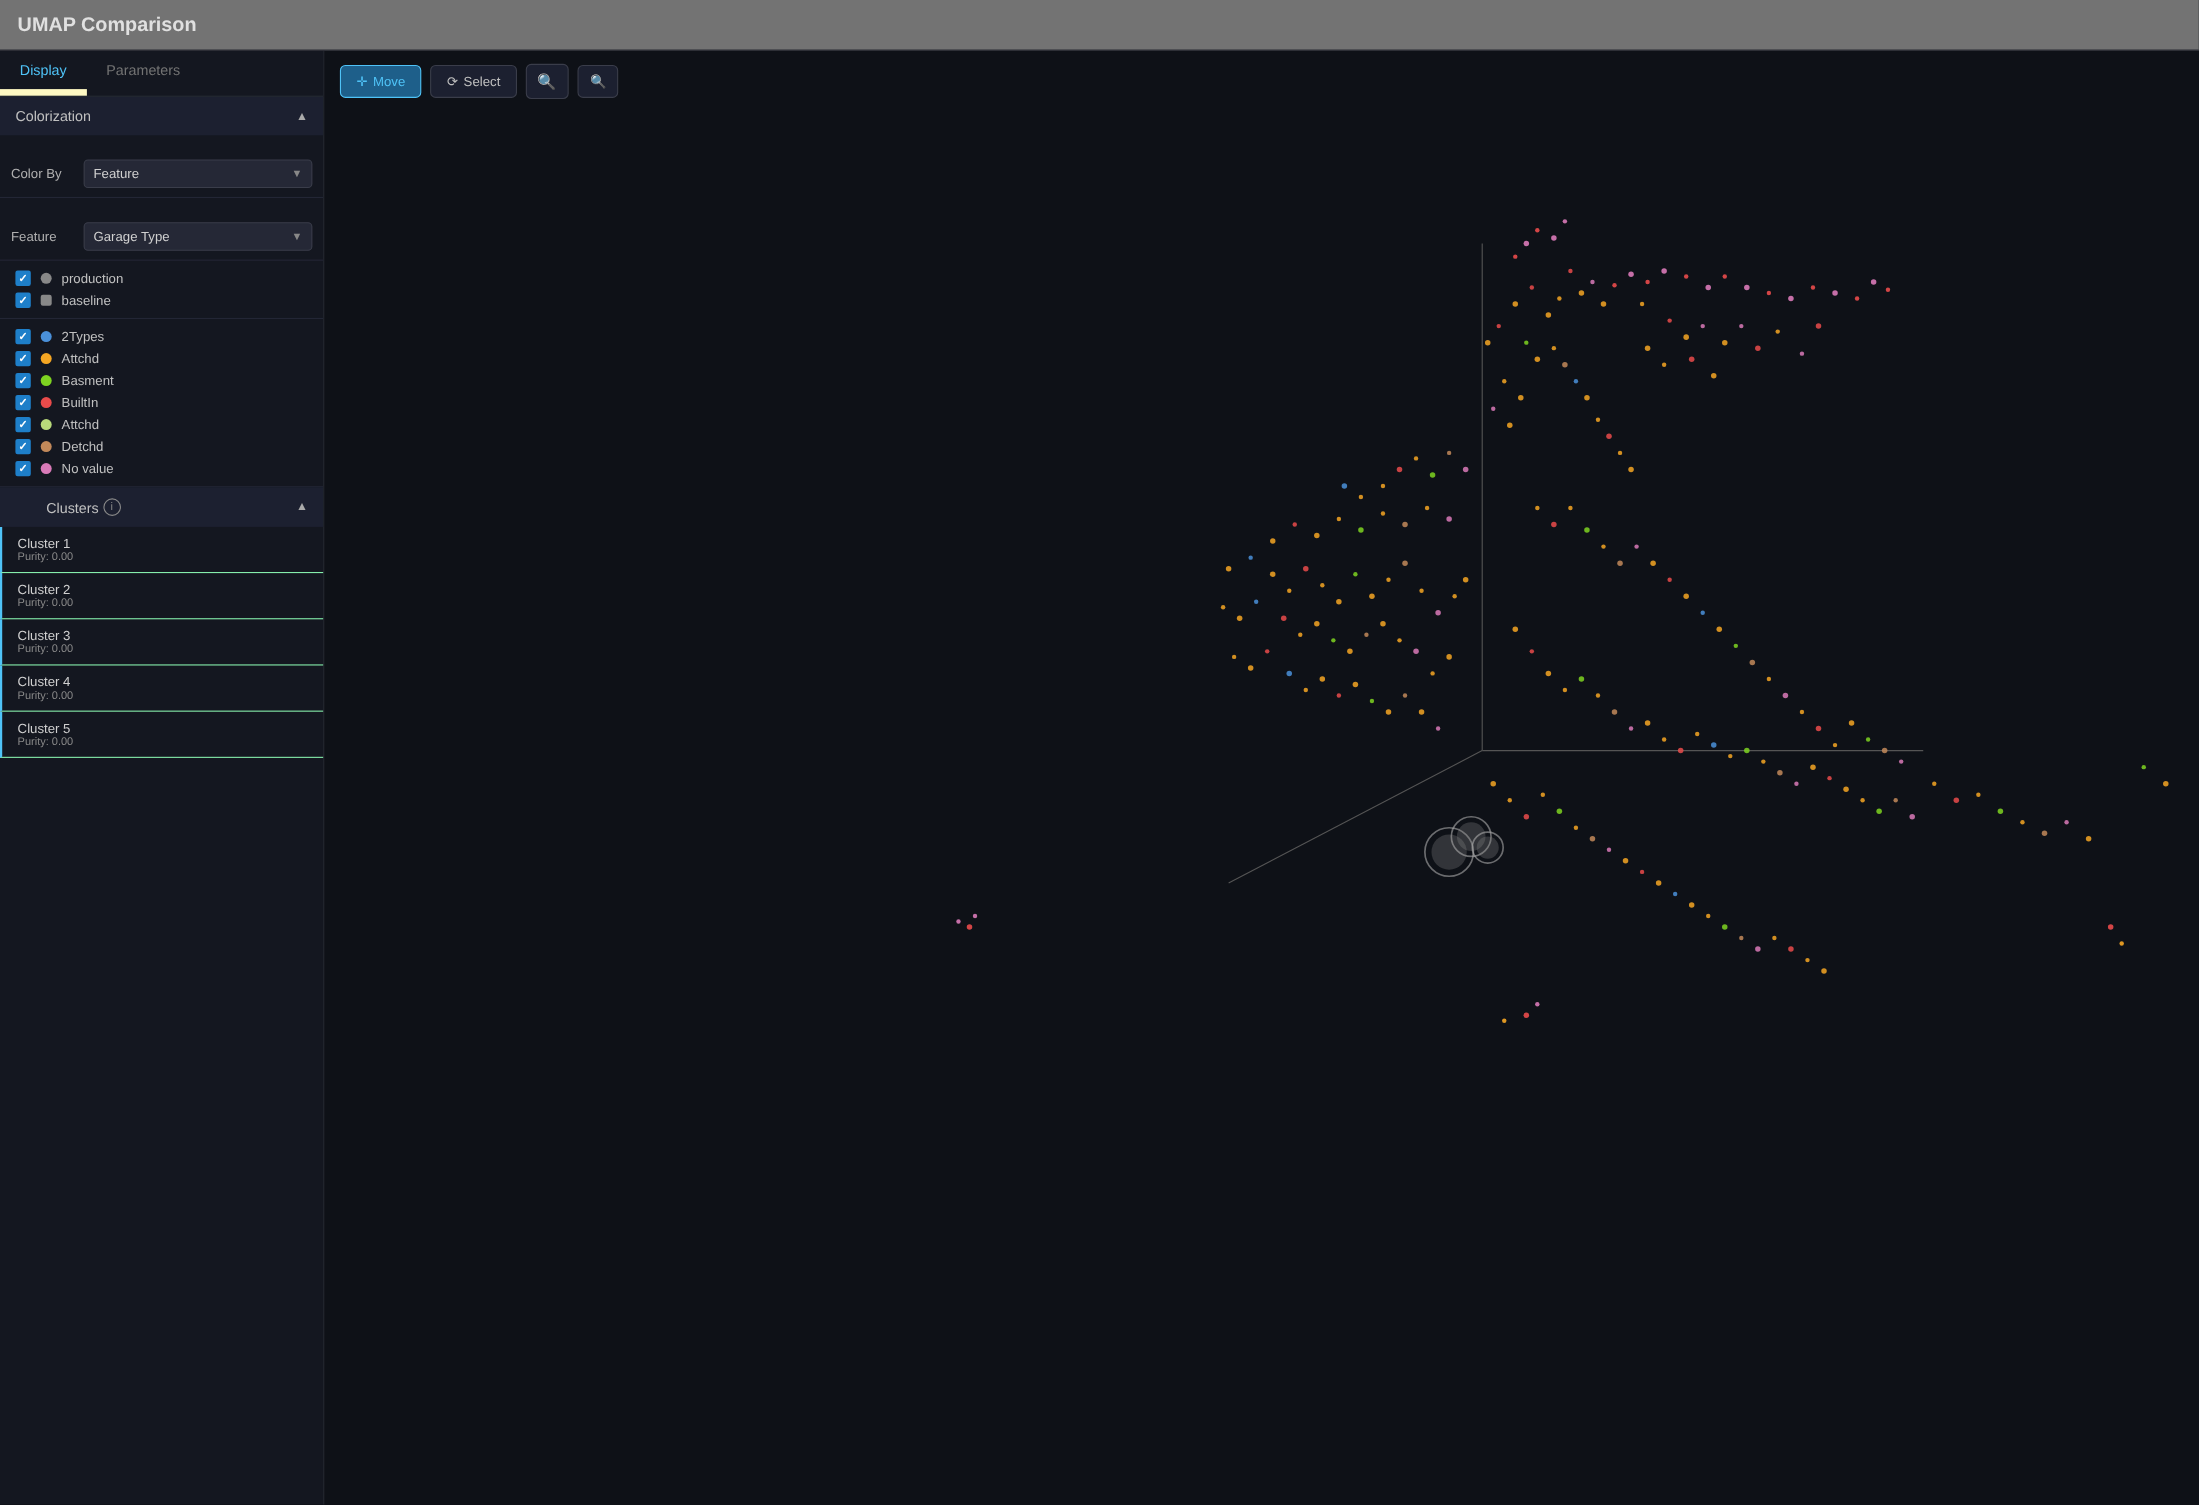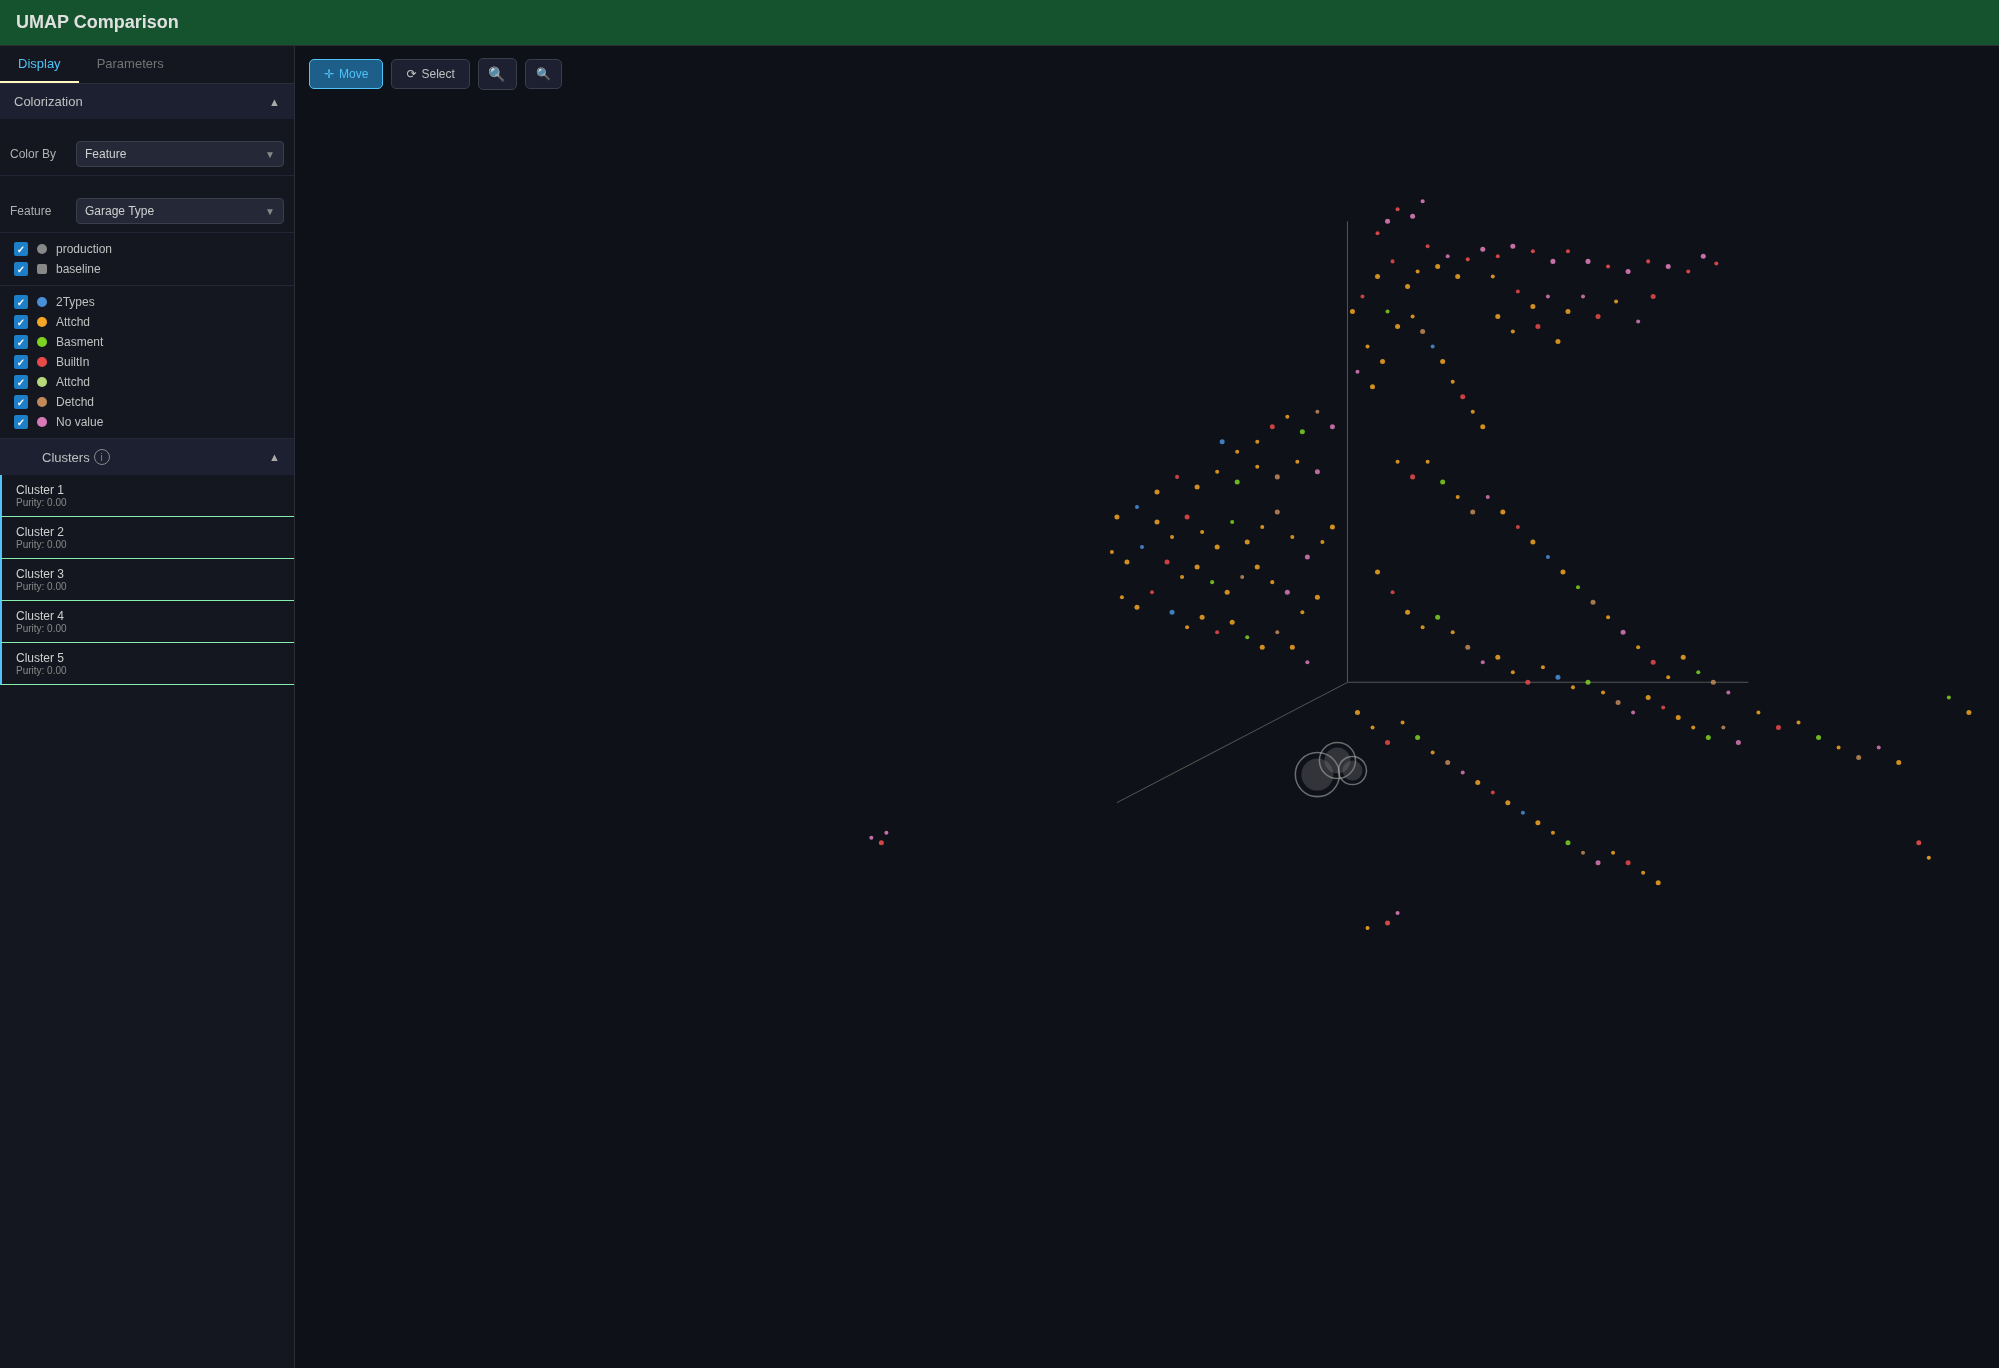--- a/index.html
+++ b/index.html
@@ -10,21 +10,21 @@
       font-size: 13px;
       height: 100vh;
       overflow: hidden;
     }
     .app-container {
       display: flex;
       flex-direction: column;
       height: 100vh;
     }
     .header {
-      background: #14532d;
+      background: #737373;
       padding: 12px 16px;
       border-bottom: 1px solid #2a2d35;
     }
     .header-title {
       font-size: 18px;
       font-weight: 600;
       color: #e0e0e0;
     }
     .main-content {
       display: flex;
@@ -48,21 +48,21 @@
     }
     .tab {
       padding: 10px 18px;
       cursor: pointer;
       color: #737373;
       font-size: 13px;
       border-bottom: 2px solid transparent;
     }
     .tab.active {
       color: #4fc3f7;
-      border-bottom: 2px solid #fef9c3;
+      border-bottom: 6px solid #fef9c3;
     }
     
     .section-header {
       display: flex;
       justify-content: space-between;
       align-items: center;
       padding: 10px 14px;
       background: #1c2030;
       font-size: 13px;
       color: #c0c0c0;

